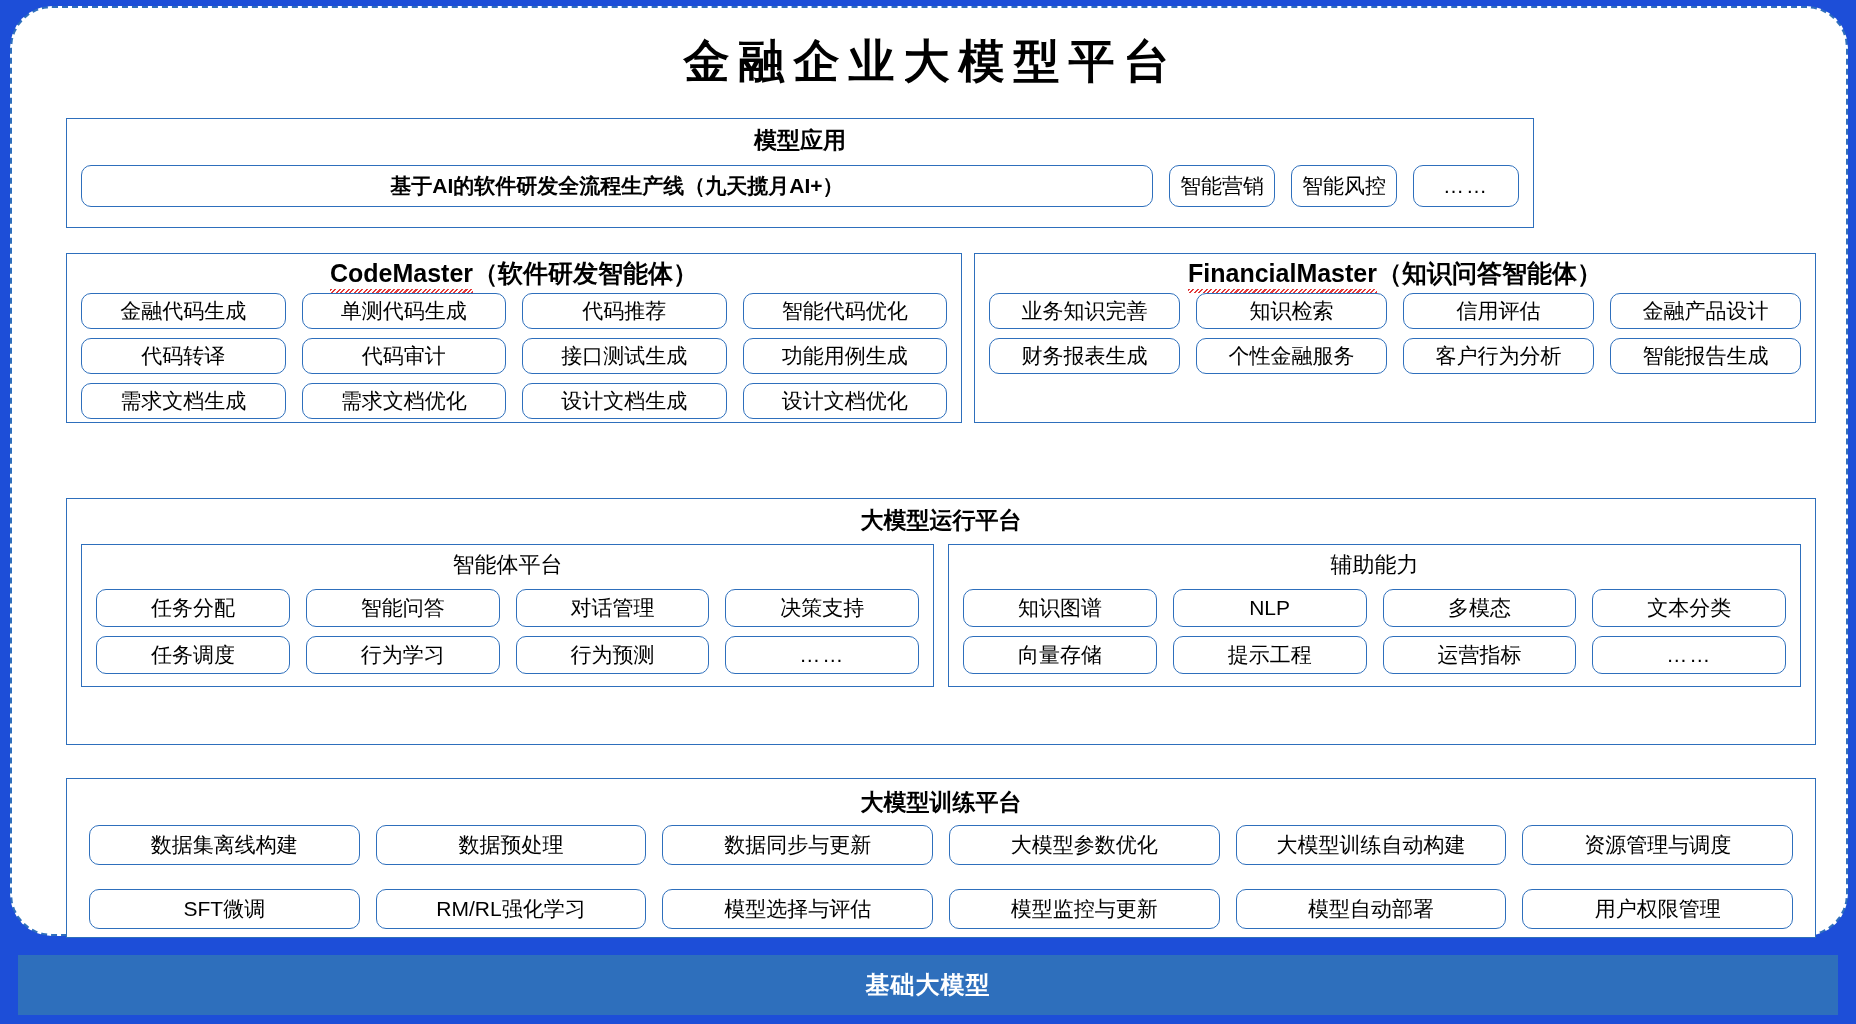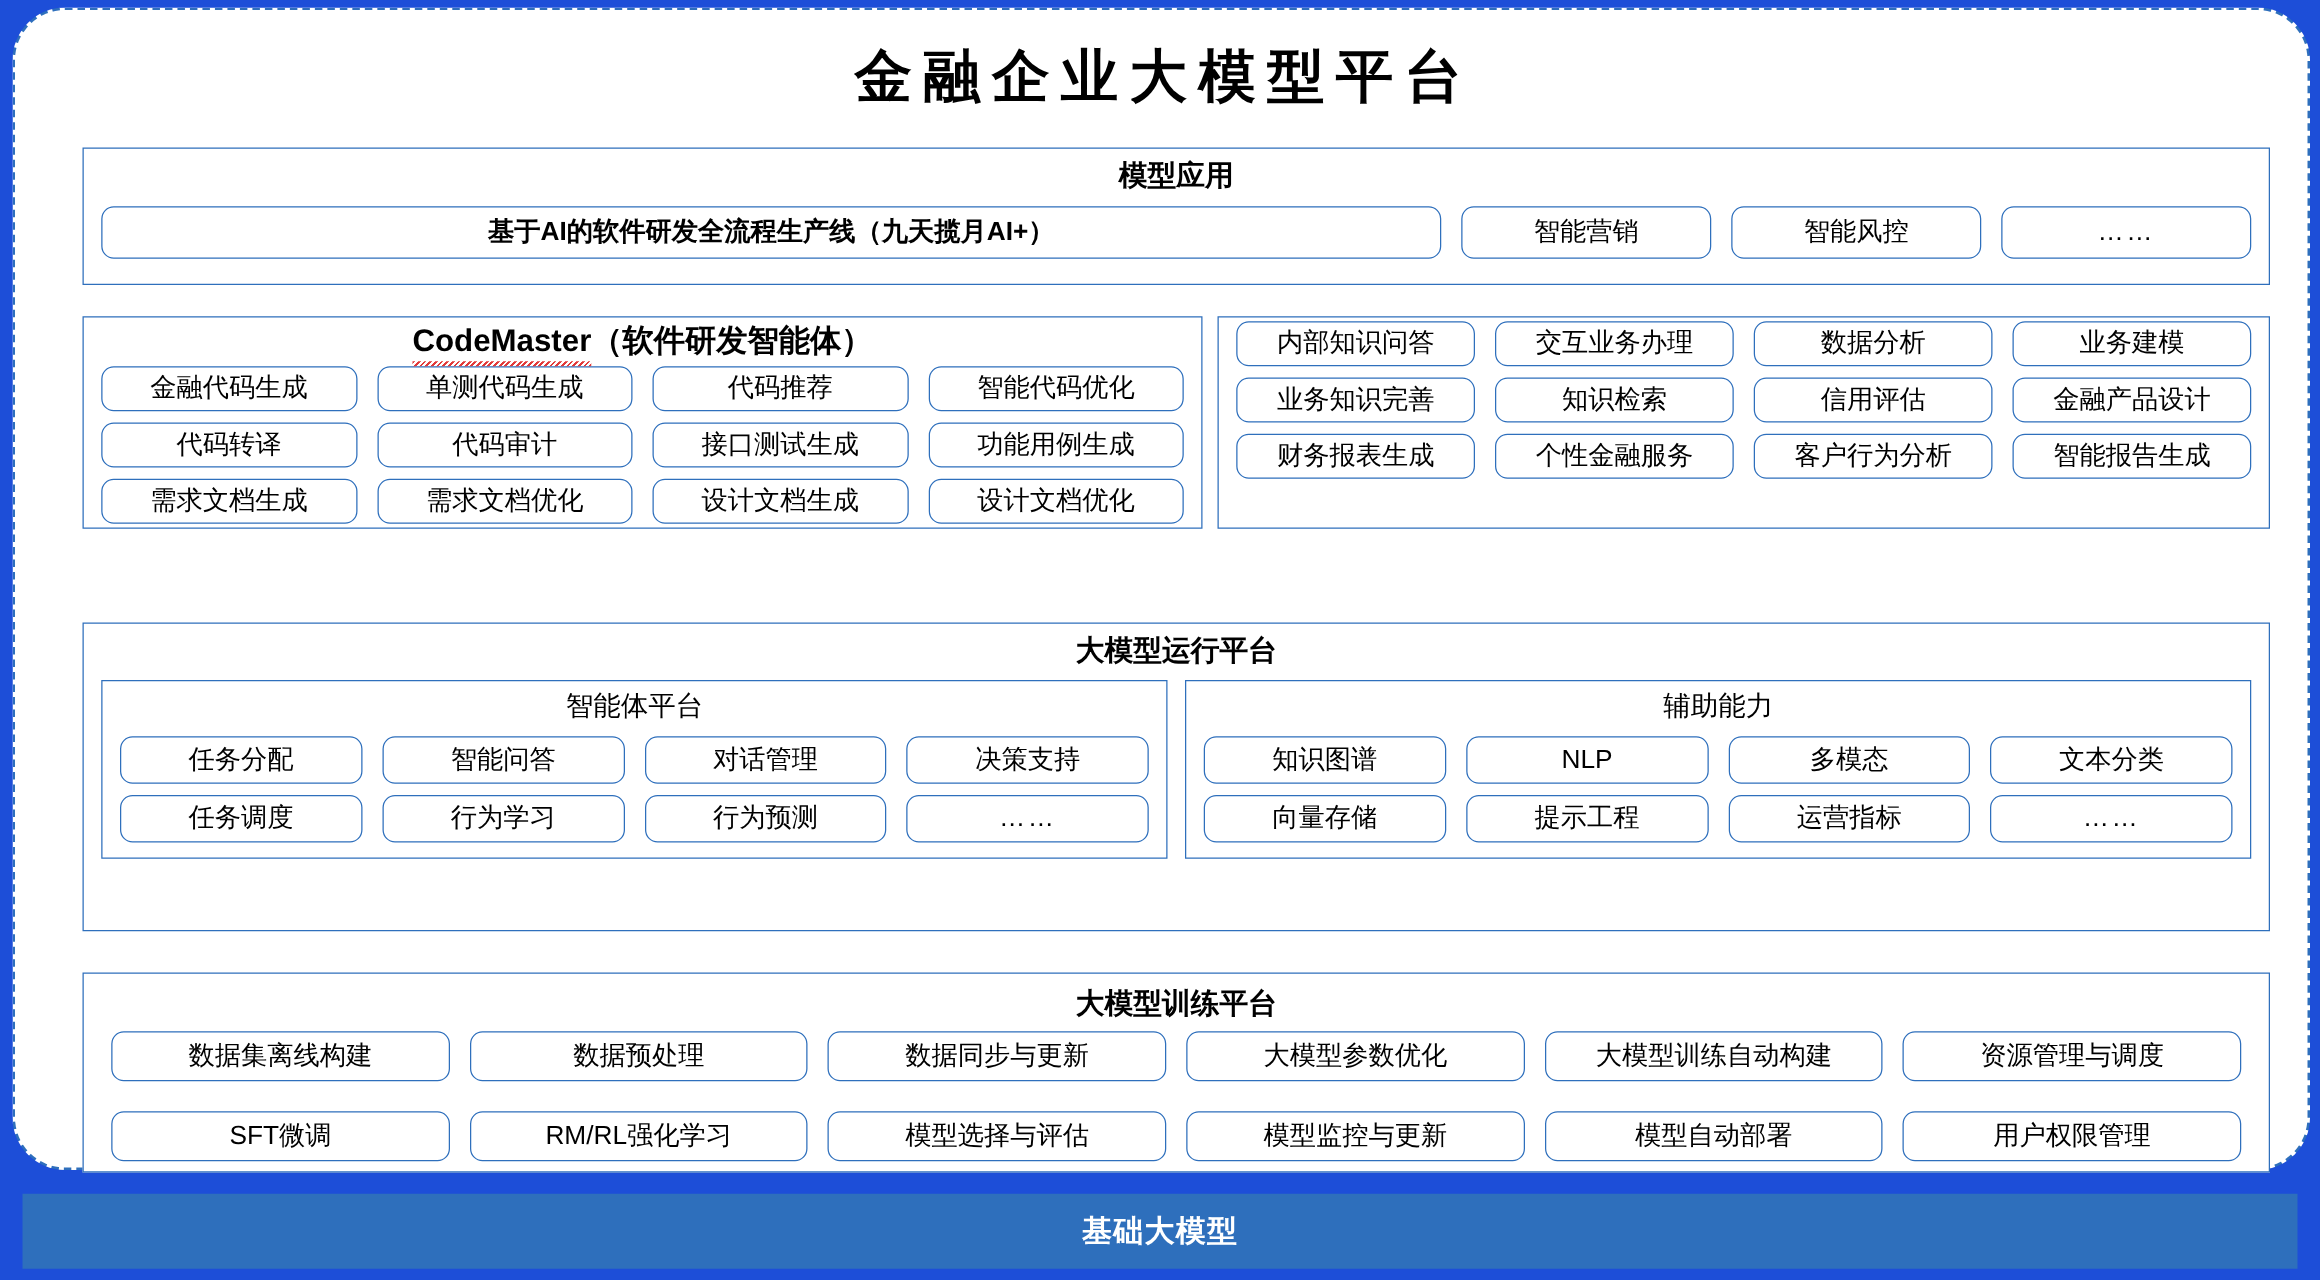--- a/index.html
+++ b/index.html
@@ -105,21 +105,21 @@
   .chip-row {
     display: flex;
     gap: 16px;
   }
   .chip-row > .chip { flex: 1 1 0; }
 
   
   #sec-app {
     left: 54px;
     top: 110px;
-    width: 1750px;
+    width: 1468px;
     height: 110px;
   }
   #sec-app .panel-title { margin-top: 6px; }
   #sec-app .app-row {
     display: flex;
     gap: 16px;
     margin: 10px 14px 0 14px;
     height: 42px;
   }
   #sec-app .app-row .chip.wide { flex: 0 0 1072px; font-weight: 700; font-size: 21px; }
@@ -256,27 +256,24 @@
         <div class="chip-row">
           <div class="chip">需求文档生成</div>
           <div class="chip">需求文档优化</div>
           <div class="chip">设计文档生成</div>
           <div class="chip">设计文档优化</div>
         </div>
       </div>
     </div>
 
     <div class="panel" id="sec-fin">
+      <div class="agent-title">
+        <span class="squiggle">FinancialMaster</span><span class="plain">（知识问答智能体）</span>
+      </div>
       <div class="agent-grid">
-        <div class="chip-row">
-          <div class="chip">内部知识问答</div>
-          <div class="chip">交互业务办理</div>
-          <div class="chip">数据分析</div>
-          <div class="chip">业务建模</div>
-        </div>
         <div class="chip-row">
           <div class="chip">业务知识完善</div>
           <div class="chip">知识检索</div>
           <div class="chip">信用评估</div>
           <div class="chip">金融产品设计</div>
         </div>
         <div class="chip-row">
           <div class="chip">财务报表生成</div>
           <div class="chip">个性金融服务</div>
           <div class="chip">客户行为分析</div>

